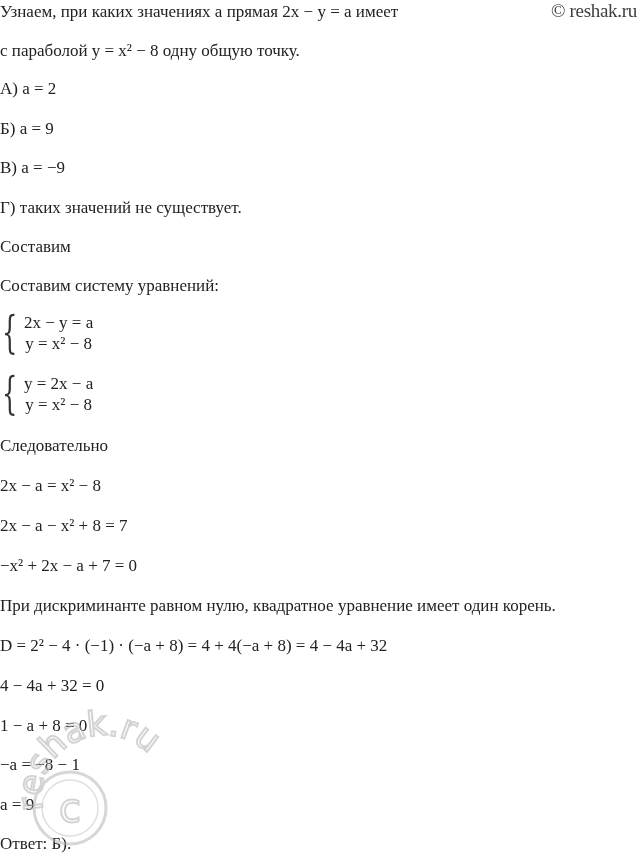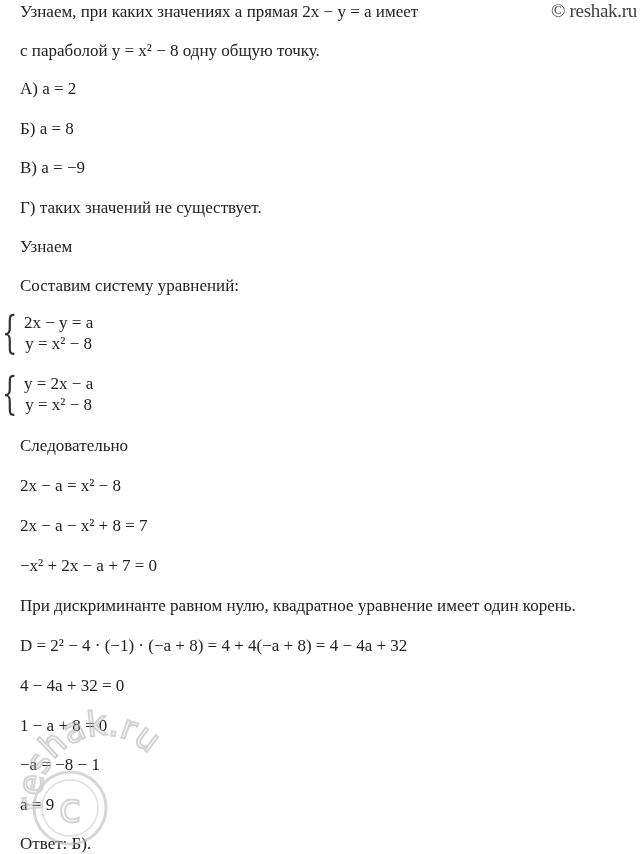--- a/index.html
+++ b/index.html
@@ -3,21 +3,21 @@
   <meta charset="utf-8">
   <style>
     html, body { margin: 0; padding: 0; background: #ffffff; }
     body {
       width: 641px; height: 854px; position: relative; overflow: hidden;
       font-family: "Liberation Serif", "DejaVu Serif", serif;
       color: #222222;
       font-size: 17px;
     }
     .line {
-      position: absolute; left: 20px; white-space: nowrap;
+      position: absolute; left: 0; white-space: nowrap;
       line-height: 20px;
     }
     .math { font-family: "Liberation Serif", "DejaVu Serif", serif; }
     .logo {
       position: absolute; right: 4px; top: 0px;
       font-size: 19px; color: #404040; letter-spacing: -0.3px;
     }
     .system {
       position: absolute; left: 2px;
       display: flex; align-items: stretch;
@@ -36,25 +36,25 @@
   </style>
 </head>
 <body>
 
 <div class="logo">© reshak.ru</div>
 
 <div class="line math" style="top:2px">Узнаем, при каких значениях a прямая 2x − y = a имеет</div>
 <div class="line math" style="top:41px">с параболой y = x² − 8 одну общую точку.</div>
 
 <div class="line math" style="top:79px">А)  a = 2</div>
-<div class="line math" style="top:119px">Б) a = 8</div>
+<div class="line math" style="top:119px">Б) a = 9</div>
 <div class="line math" style="top:158px">В) a = −9</div>
 <div class="line math" style="top:198px">Г) таких значений не существует.</div>
 
-<div class="line" style="top:237px">Узнаем</div>
+<div class="line" style="top:237px">Составим</div>
 <div class="line" style="top:276px">Составим систему уравнений:</div>
 
 <div class="system math" style="top:313px">
   <span class="brace">{</span>
   <div class="sys-rows">
     <div class="sys-row">2x − y = a</div>
     <div class="sys-row">y = x² − 8</div>
   </div>
 </div>
 

